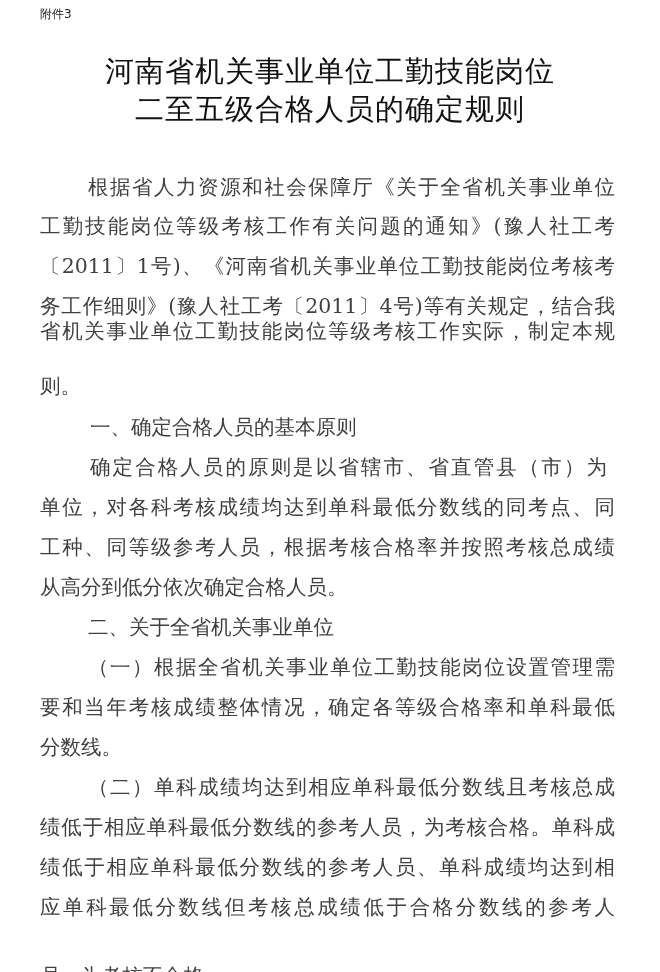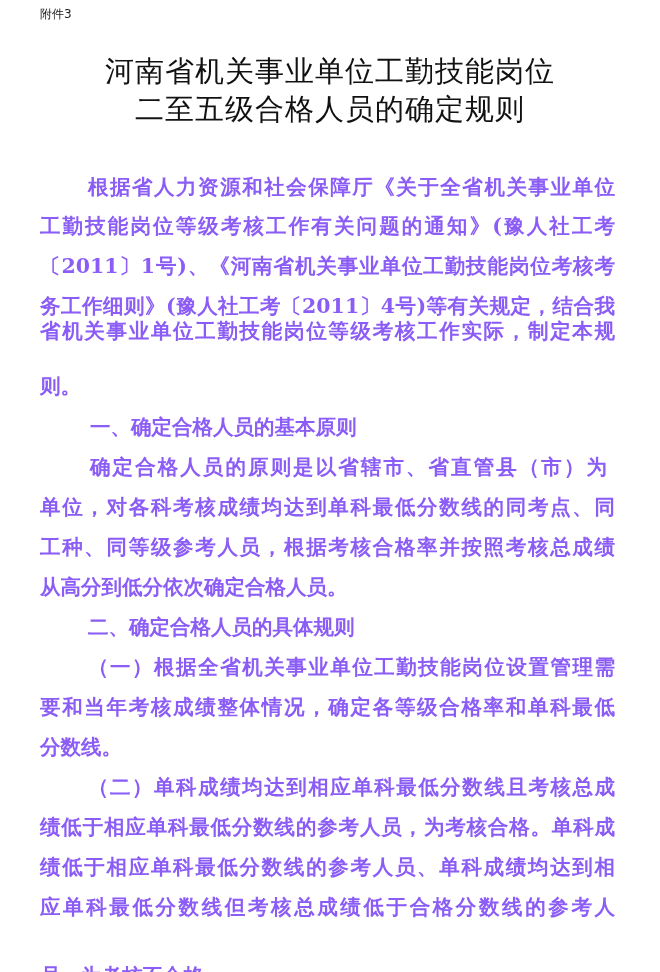--- a/index.html
+++ b/index.html
@@ -15,24 +15,23 @@
   }
   .title {
     position: absolute; left: 0; width: 660px; text-align: center;
     font-size: 29px; letter-spacing: 1px; color: #111;
     font-family: "DejaVu Sans", "Liberation Sans", sans-serif;
   }
   .t1 { top: 44px; margin-top: 8px; }
   .t2 { top: 90px; }
   .line {
     position: absolute; left: 40px; width: 575px;
-    font-size: 20.5px; line-height: 24px; color: #8b5cf6;
+    font-size: 20.5px; line-height: 24px; color: #404040;
     text-align: justify; text-align-last: justify;
     white-space: nowrap;
-    font-weight: bold;
   }
   .line.last { text-align-last: left; }
   .indent { left: 88px; width: 527px; }
   .indent2 { left: 90px; width: 517px; }
 </style>
 </head>
 <body>
 
 <div>
   <div class="attach">附件3</div>
@@ -43,21 +42,21 @@
   <div class="line" style="top:214px">工勤技能岗位等级考核工作有关问题的通知》(豫人社工考</div>
   <div class="line" style="top:254px">〔2011〕1号)、《河南省机关事业单位工勤技能岗位考核考</div>
   <div class="line" style="top:294px">务工作细则》(豫人社工考〔2011〕4号)等有关规定，结合我</div>
   <div class="line" style="top:319px">省机关事业单位工勤技能岗位等级考核工作实际，制定本规</div>
   <div class="line last" style="top:374px">则。</div>
   <div class="line last indent2" style="top:415px">一、确定合格人员的基本原则</div>
   <div class="line indent2" style="top:455px">确定合格人员的原则是以省辖市、省直管县（市）为</div>
   <div class="line" style="top:495px">单位，对各科考核成绩均达到单科最低分数线的同考点、同</div>
   <div class="line" style="top:535px">工种、同等级参考人员，根据考核合格率并按照考核总成绩</div>
   <div class="line last" style="top:575px">从高分到低分依次确定合格人员。</div>
-  <div class="line last indent" style="top:615px">二、确定合格人员的具体规则</div>
+  <div class="line last indent" style="top:615px">二、关于全省机关事业单位</div>
   <div class="line indent" style="top:655px">（一）根据全省机关事业单位工勤技能岗位设置管理需</div>
   <div class="line" style="top:695px">要和当年考核成绩整体情况，确定各等级合格率和单科最低</div>
   <div class="line last" style="top:735px">分数线。</div>
   <div class="line indent" style="top:775px">（二）单科成绩均达到相应单科最低分数线且考核总成</div>
   <div class="line" style="top:815px">绩低于相应单科最低分数线的参考人员，为考核合格。单科成</div>
   <div class="line" style="top:855px">绩低于相应单科最低分数线的参考人员、单科成绩均达到相</div>
   <div class="line" style="top:895px">应单科最低分数线但考核总成绩低于合格分数线的参考人</div>
   <div class="line last" style="top:964px">员，为考核不合格。</div>
 </div>
 

